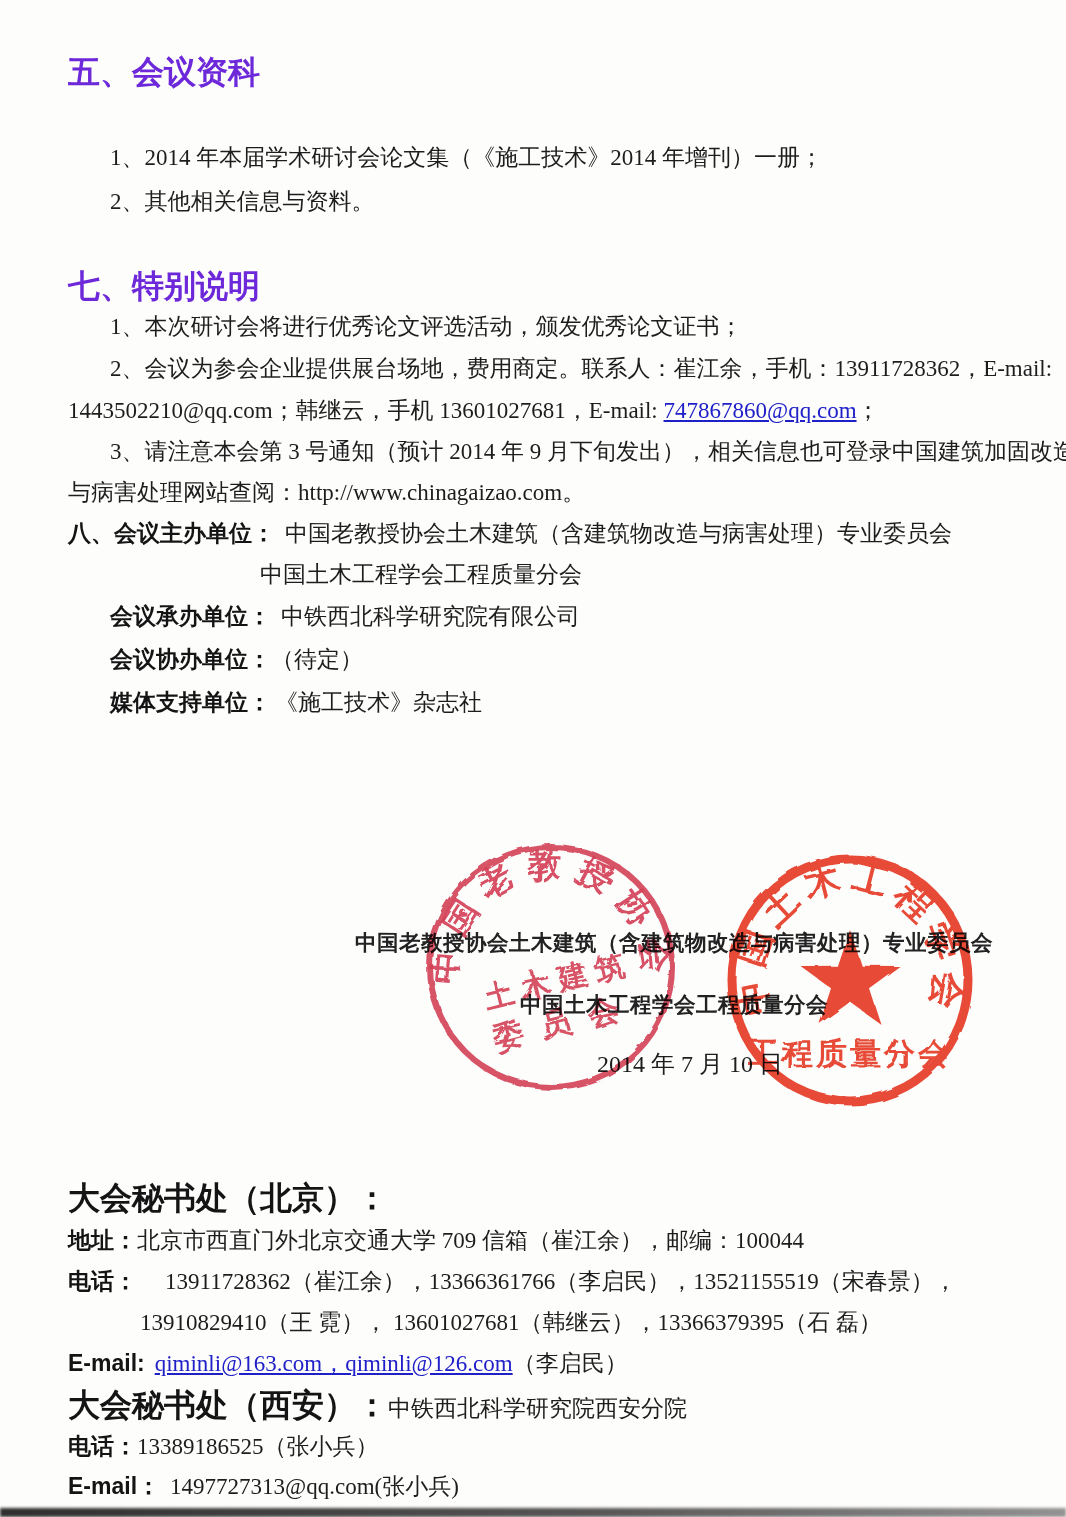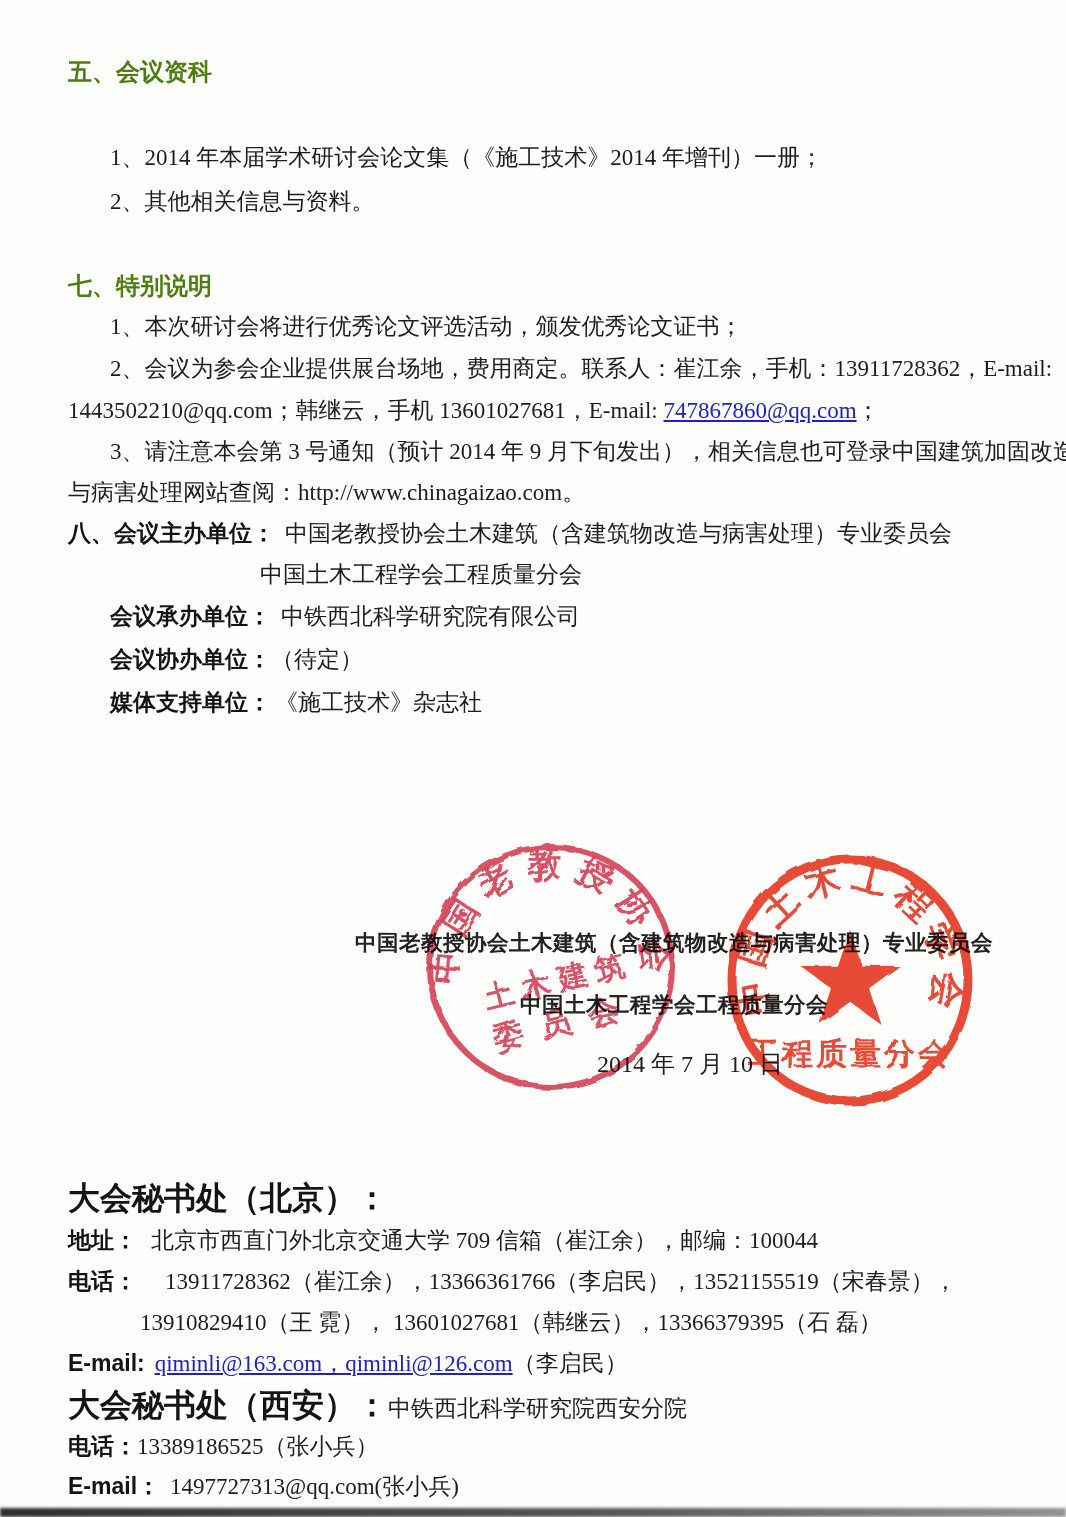--- a/index.html
+++ b/index.html
@@ -6,25 +6,25 @@
   .page{
     position:relative;
     width:1066px;height:1517px;
     margin:0 auto;
     background:#fdfdfc;
     overflow:hidden;
     font-family:"Liberation Serif","DejaVu Serif",serif;
     color:#1c1c1c;
   }
   .ln{position:absolute;white-space:nowrap;font-size:23px;line-height:30px;color:#1d1d1d;}
-  .hd{font-family:"Liberation Sans","DejaVu Sans",sans-serif;font-weight:700;font-size:24px;color:#4d7c0f;}
+  .hd{font-family:"Liberation Sans","DejaVu Sans",sans-serif;font-weight:700;font-size:32px;color:#6d28d9;}
   .blab{font-family:"Liberation Sans","DejaVu Sans",sans-serif;font-weight:700;color:#141414;}
   .lnk{color:#2020c8;text-decoration:underline;cursor:pointer;}
   .gap-s{margin-right:10px;}
-  .gap-m{margin-right:14px;}
+  .gap-m{}
   .gap-l{margin-right:28px;}
   .media-val{margin-left:4px;}
   .sigline{position:absolute;left:282px;width:784px;text-align:center;
     font-size:21.5px;font-weight:600;color:#222;letter-spacing:0.5px;}
   .dateline{position:absolute;font-size:24px;color:#1d1d1d;}
   .stamp{position:absolute;mix-blend-mode:multiply;opacity:0.92;}
   .bottom-shadow{
     position:absolute;left:0;bottom:0;width:100%;height:9px;
     background:linear-gradient(to right,rgba(10,10,10,.85) 0%,rgba(30,28,28,.75) 55%,rgba(60,58,58,.55) 100%);
     filter:blur(1.5px);

